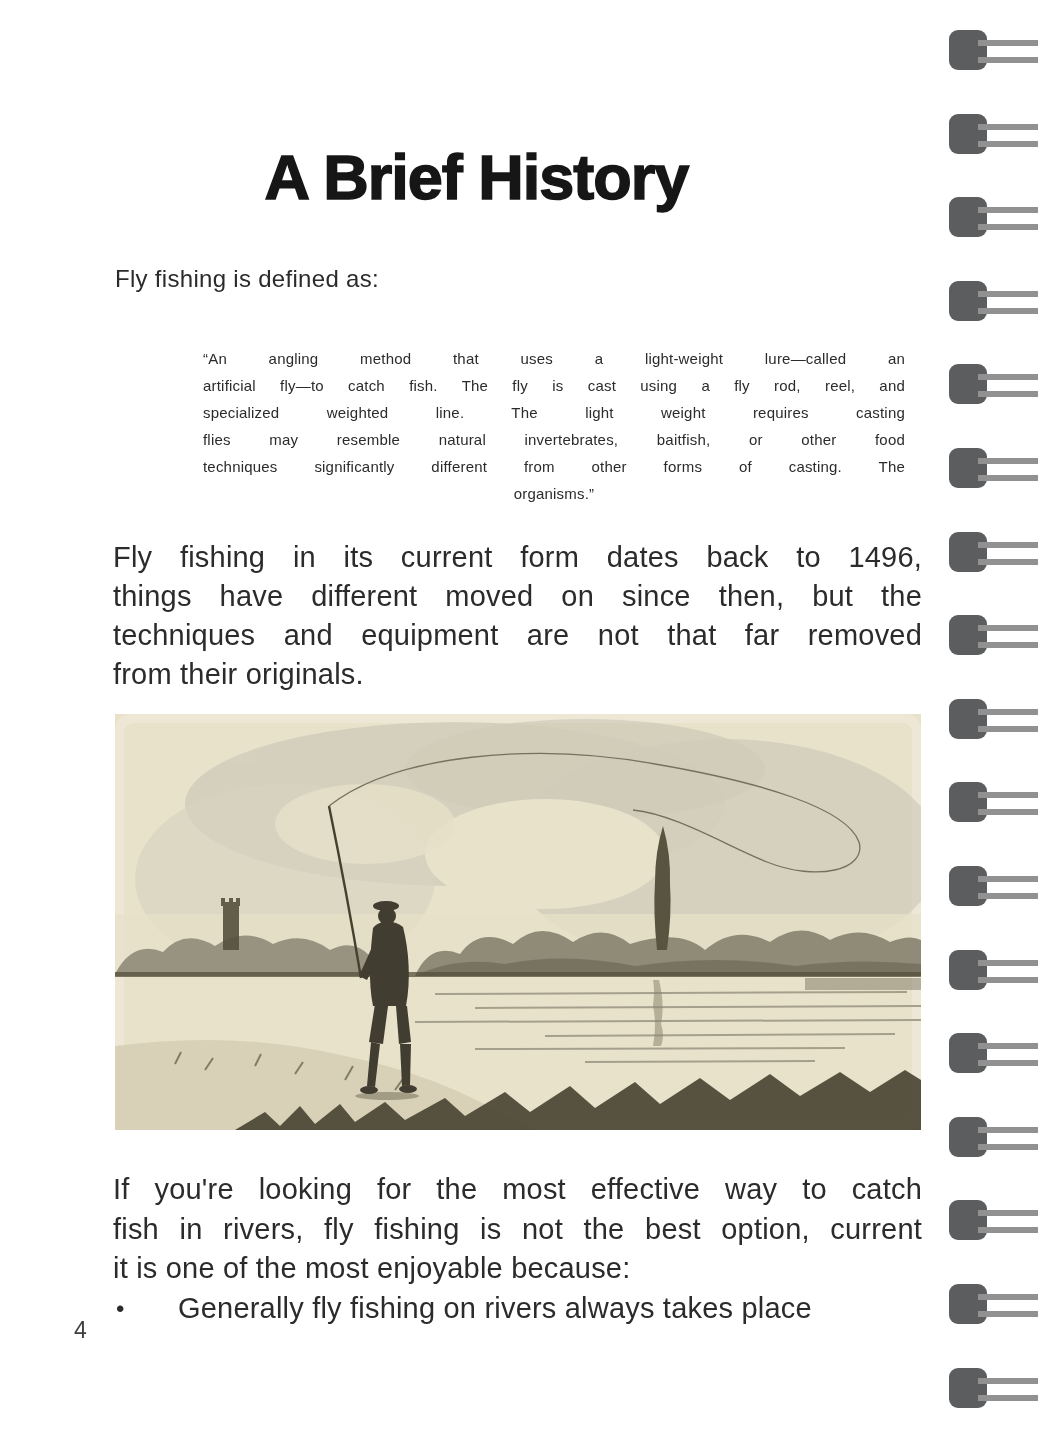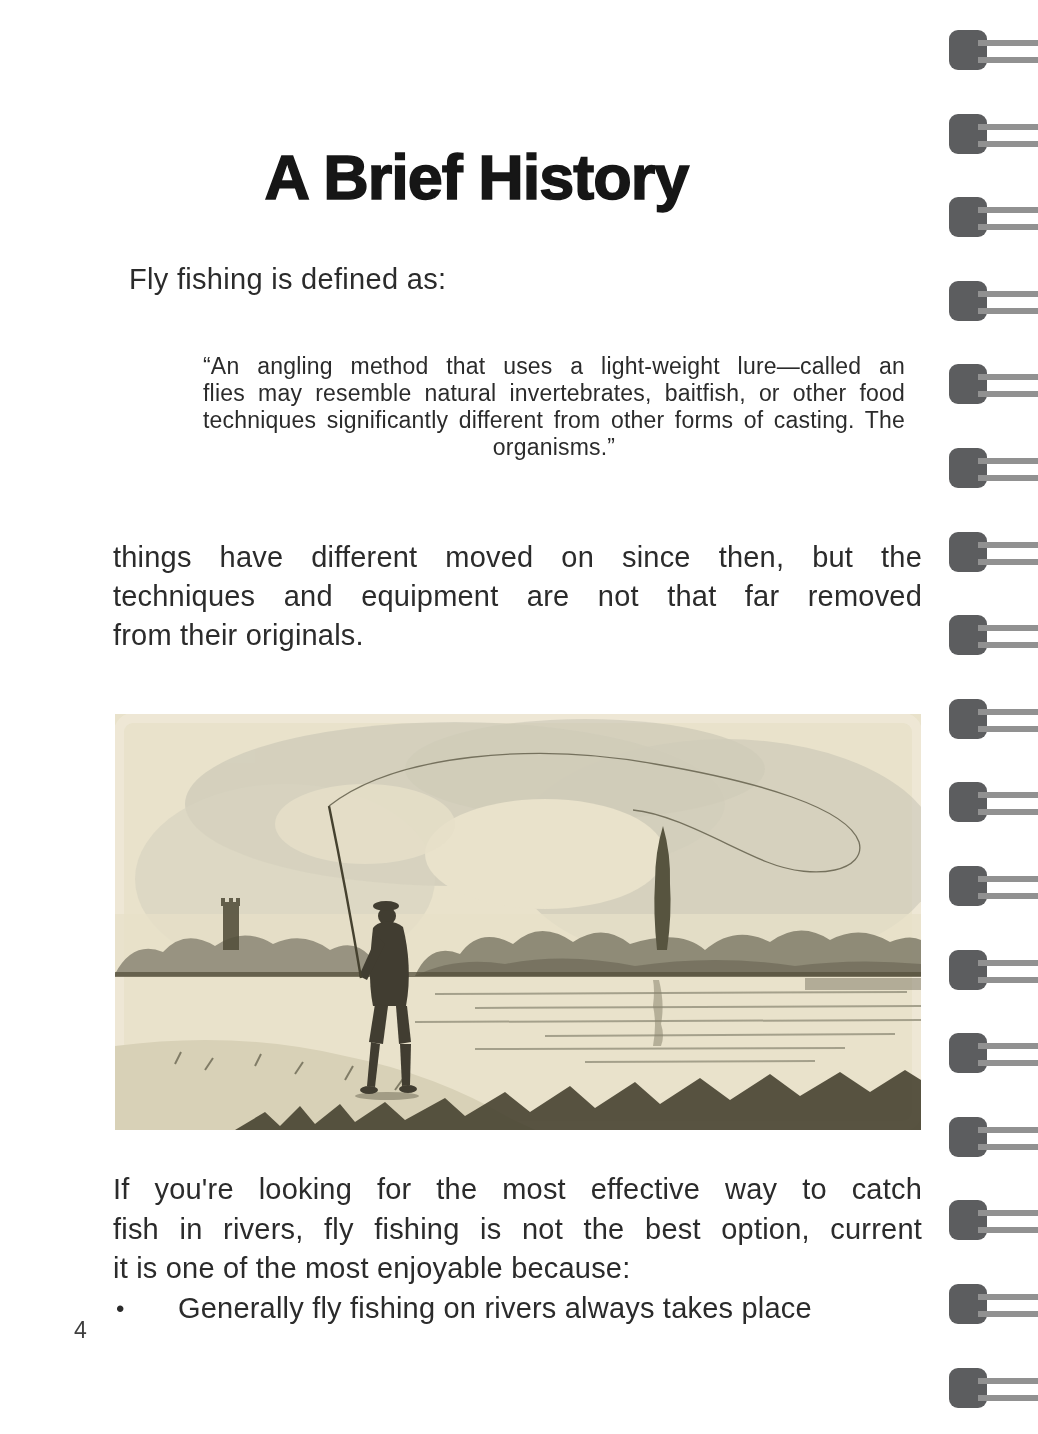--- a/index.html
+++ b/index.html
@@ -7,26 +7,26 @@
     width:1038px;height:1434px;position:relative;background:#ffffff;
     font-family:"Liberation Sans",sans-serif;overflow:hidden;
     --text:#2b2b2b;--title:#161616;
   }
   .page-title{
     position:absolute;top:102px;left:0;width:953px;text-align:center;
     font-size:63px;line-height:66px;font-weight:bold;letter-spacing:-1px;
     color:var(--title);-webkit-text-stroke:1.5px var(--title);
   }
   .intro-line{
-    position:absolute;left:129px;top:262px;font-size:29px;line-height:34px;
+    position:absolute;left:115px;top:262px;font-size:24px;line-height:34px;
     color:var(--text);letter-spacing:.3px;
   }
   .quote-block{
     position:absolute;left:163px;top:330px;width:702px;
-    font-size:23px;line-height:27px;color:var(--text);letter-spacing:.2px;
+    font-size:15px;line-height:27px;color:var(--text);letter-spacing:.2px;
   }
   .body-par{
     position:absolute;color:var(--text);letter-spacing:.2px;
   }
   .history-par{left:113px;top:538px;width:809px;font-size:29px;line-height:39px;}
   .conclusion-par{left:113px;top:1170px;width:809px;font-size:29px;line-height:39.5px;}
   .line{text-align:justify;text-align-last:justify;}
   .bullet-row{
     position:absolute;left:113px;top:1289px;width:812px;display:flex;
     font-size:29px;line-height:39px;color:var(--text);letter-spacing:.2px;
@@ -53,26 +53,29 @@
 </style>
 </head>
 <body style="--text: #2b2b2b; --title: #161616; background: rgb(255, 255, 255);">
 
 <h1 class="page-title">A Brief History</h1>
 
 <div class="intro-line">Fly fishing is defined as:</div>
 
 <blockquote class="quote-block">
     <div class="line">“An angling method that uses a light-weight lure—called an</div>
+    <div class="line">artificial fly—to catch fish. The fly is cast using a fly rod, reel, and</div>
+    <div class="line">specialized weighted line. The light weight requires casting</div>
     <div class="line">flies may resemble natural invertebrates, baitfish, or other food</div>
     <div class="line">techniques significantly different from other forms of casting. The</div>
     <div class="line" style="text-align: center; text-align-last: center;">organisms.”</div>
   </blockquote>
 
 <div class="body-par history-par">
+    <div class="line">Fly fishing in its current form dates back to 1496,</div>
     <div class="line">things have different moved on since then, but the</div>
     <div class="line">techniques and equipment are not that far removed</div>
     <div class="line" style="text-align: center; text-align-last: left;">from their originals.</div>
   </div>
 
 <figure class="etching">
   <svg width="806" height="416" viewBox="0 0 806 416">
 
     <rect x="0" y="0" width="806" height="416" fill="#e9e2cb"></rect>
     <rect x="4" y="4" width="798" height="408" fill="none" stroke="#f0ead9" stroke-width="10" opacity="0.7" rx="14"></rect>

